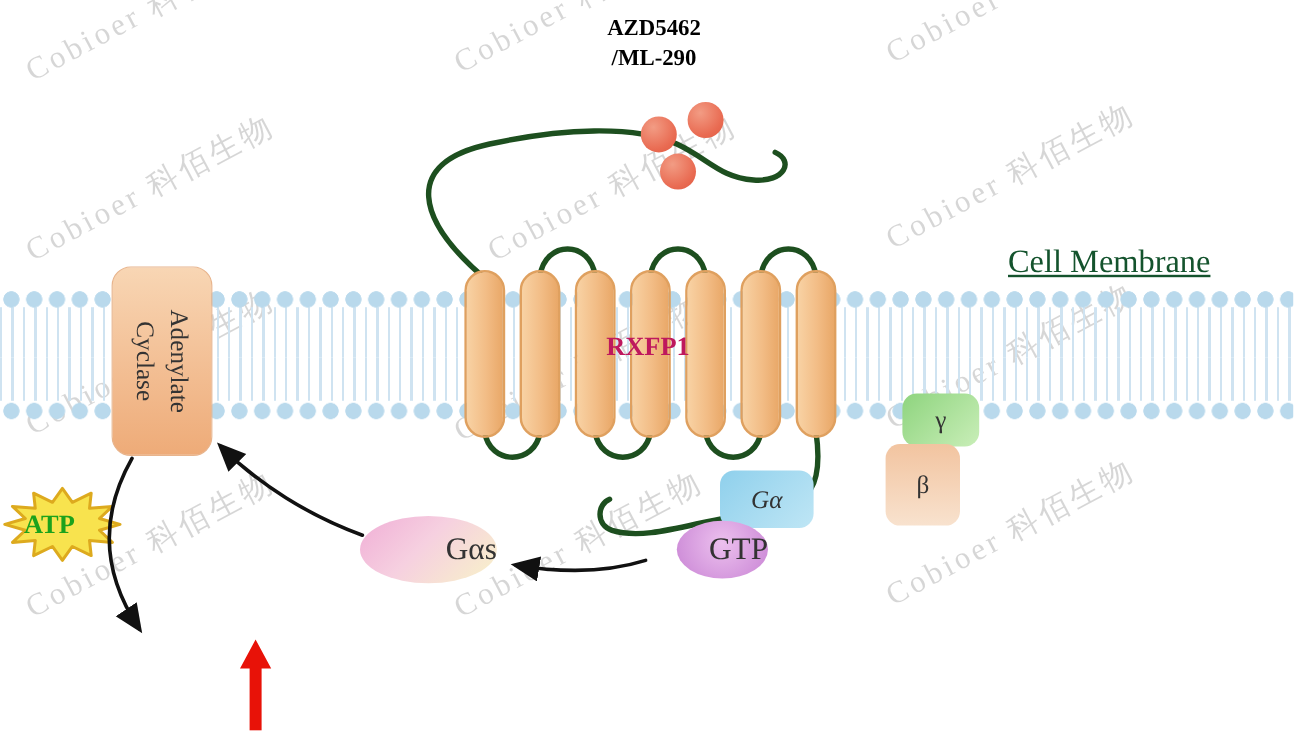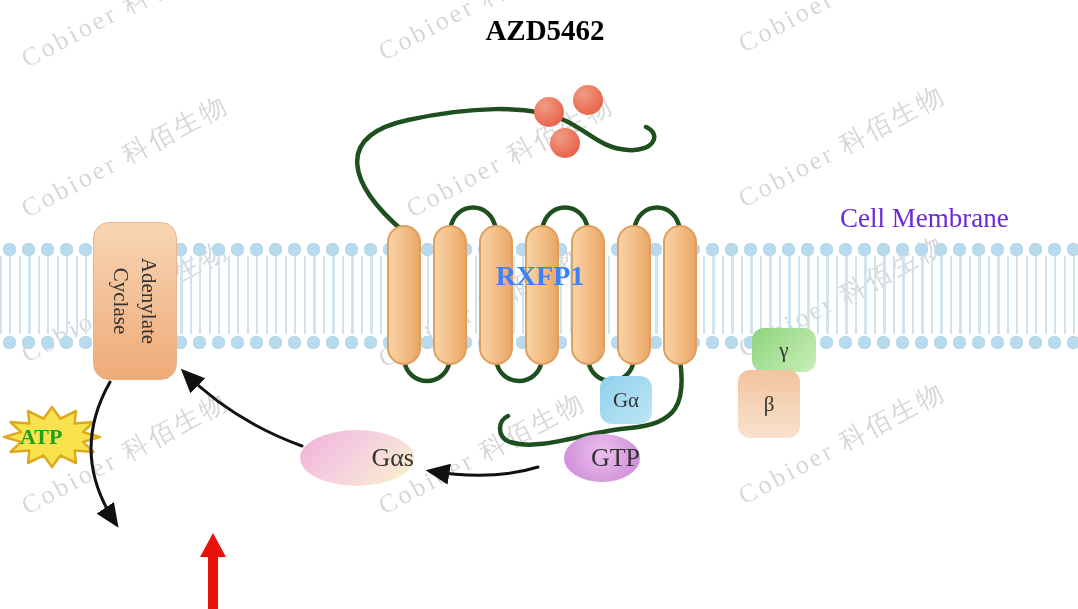--- a/index.html
+++ b/index.html
@@ -24,33 +24,33 @@
     background-image:repeating-linear-gradient(90deg, #cfe3f1 0 2px, rgba(0,0,0,0) 2px 9.5px);
   }
   .layer-svg { position:absolute; left:0; top:0; pointer-events:none; }
   
   .helix {
     position:absolute; top:225px; width:30px; height:136px;
     border:2px solid #dfa05f; border-radius:17px;
     background:linear-gradient(90deg,#f8d2a4 0%, #f2bc85 55%, #e9a868 100%);
   }
   .receptor-label {
-    position:absolute; left:465px; top:260px; width:150px; text-align:center;
-    font-weight:bold; font-size:28px; color:#3b82f6;
+    position:absolute; left:465px; top:276px; width:150px; text-align:center;
+    font-weight:bold; font-size:22px; color:#be185d;
   }
   
   .ligand {
     position:absolute; width:30px; height:30px; border-radius:50%;
     background:radial-gradient(circle at 35% 30%, #f29c84 0%, #e96b52 65%, #df5a42 100%);
   }
   .drug-title {
     position:absolute; left:445px; top:12px; width:200px; text-align:center;
-    font-weight:bold; font-size:29px; color:#000; line-height:1.3;
+    font-weight:bold; font-size:19px; color:#000; line-height:1.3;
   }
-  .side-label { position:absolute; font-size:27px; color:#6d28d9; }
+  .side-label { position:absolute; font-size:27px; color:#14532d;text-decoration:underline; }
   
   .ac-box {
     position:absolute; left:93px; top:222px; width:82px; height:156px;
     border-radius:16px; border:1px solid #e7b astro;
     border:1px solid #e8b48c;
     background:linear-gradient(180deg,#f8d6b4 0%, #f3c096 50%, #eeab78 100%);
   }
   .ac-text {
     position:absolute; left:50%; top:50%;
     transform:translate(-50%,-50%) rotate(90deg);
@@ -58,22 +58,22 @@
   }
   
   .ellipse { position:absolute; border-radius:50%; display:flex; align-items:center; justify-content:flex-end; font-size:26px; color:#333; }
   .gas  { left:300px; top:430px; width:114px; height:56px;
           background:linear-gradient(135deg,#f0aed6 0%, #f6d0e0 45%, #f8f3c8 100%); }
   .gtp  { left:564px; top:434px; width:76px; height:48px;
           background:radial-gradient(circle at 50% 38%, #ecc0ee 0%, #cf8fd9 80%); }
   .camp { left:83px; top:535px; width:104px; height:58px;
           background:linear-gradient(160deg,#fbf3c4 0%, #f8e6d0 55%, #f3bcd8 100%); }
   .gbox { position:absolute; display:flex; align-items:center; justify-content:center; font-size:21px; color:#333; border-radius:12px; }
-  .galpha { left:600px; top:376px; width:52px; height:48px;
-            background:linear-gradient(135deg,#8fd0ec 0%, #bfe6f5 100%); }
+  .galpha { left:600px; top:392px; width:78px; height:48px;
+            background:linear-gradient(135deg,#8fd0ec 0%, #bfe6f5 100%);font-style:italic; }
   .ggamma { left:752px; top:328px; width:64px; height:44px;
             background:linear-gradient(135deg,#8ed47e 0%, #c9eeb8 100%); }
   .gbeta  { left:738px; top:370px; width:62px; height:68px;
             background:linear-gradient(180deg,#f2c4a0 0%, #f8e2ce 100%); }
   .atp-label {
     position:absolute; left:20px; top:424px; width:64px; 
     font-weight:bold; font-size:22px; color:#1ca21c;
   }
 </style>
 </head>
@@ -158,17 +158,18 @@
     <g fill="none" stroke="#111" stroke-width="3" stroke-linecap="round" marker-end="url(#ah)">
       <path d="M 110 382 C 84 428, 84 476, 116 524"></path>
       <path d="M 302 446 C 258 430, 216 404, 184 372"></path>
       <path d="M 538 467 C 506 477, 472 478, 430 471"></path>
     </g>
     <polygon points="213,533 226,557 218,557 218,609 208,609 208,557 200,557" fill="#e81208"></polygon>
   </svg>
 
   <div class="drug-title">
     <div>AZD5462</div>
+    <div>/ML-290</div>
   </div>
   <div class="side-label" style="left:840px;top:203px">Cell Membrane</div>
   <div class="atp-label">ATP</div>
 
 </div>
 
 </body></html>

